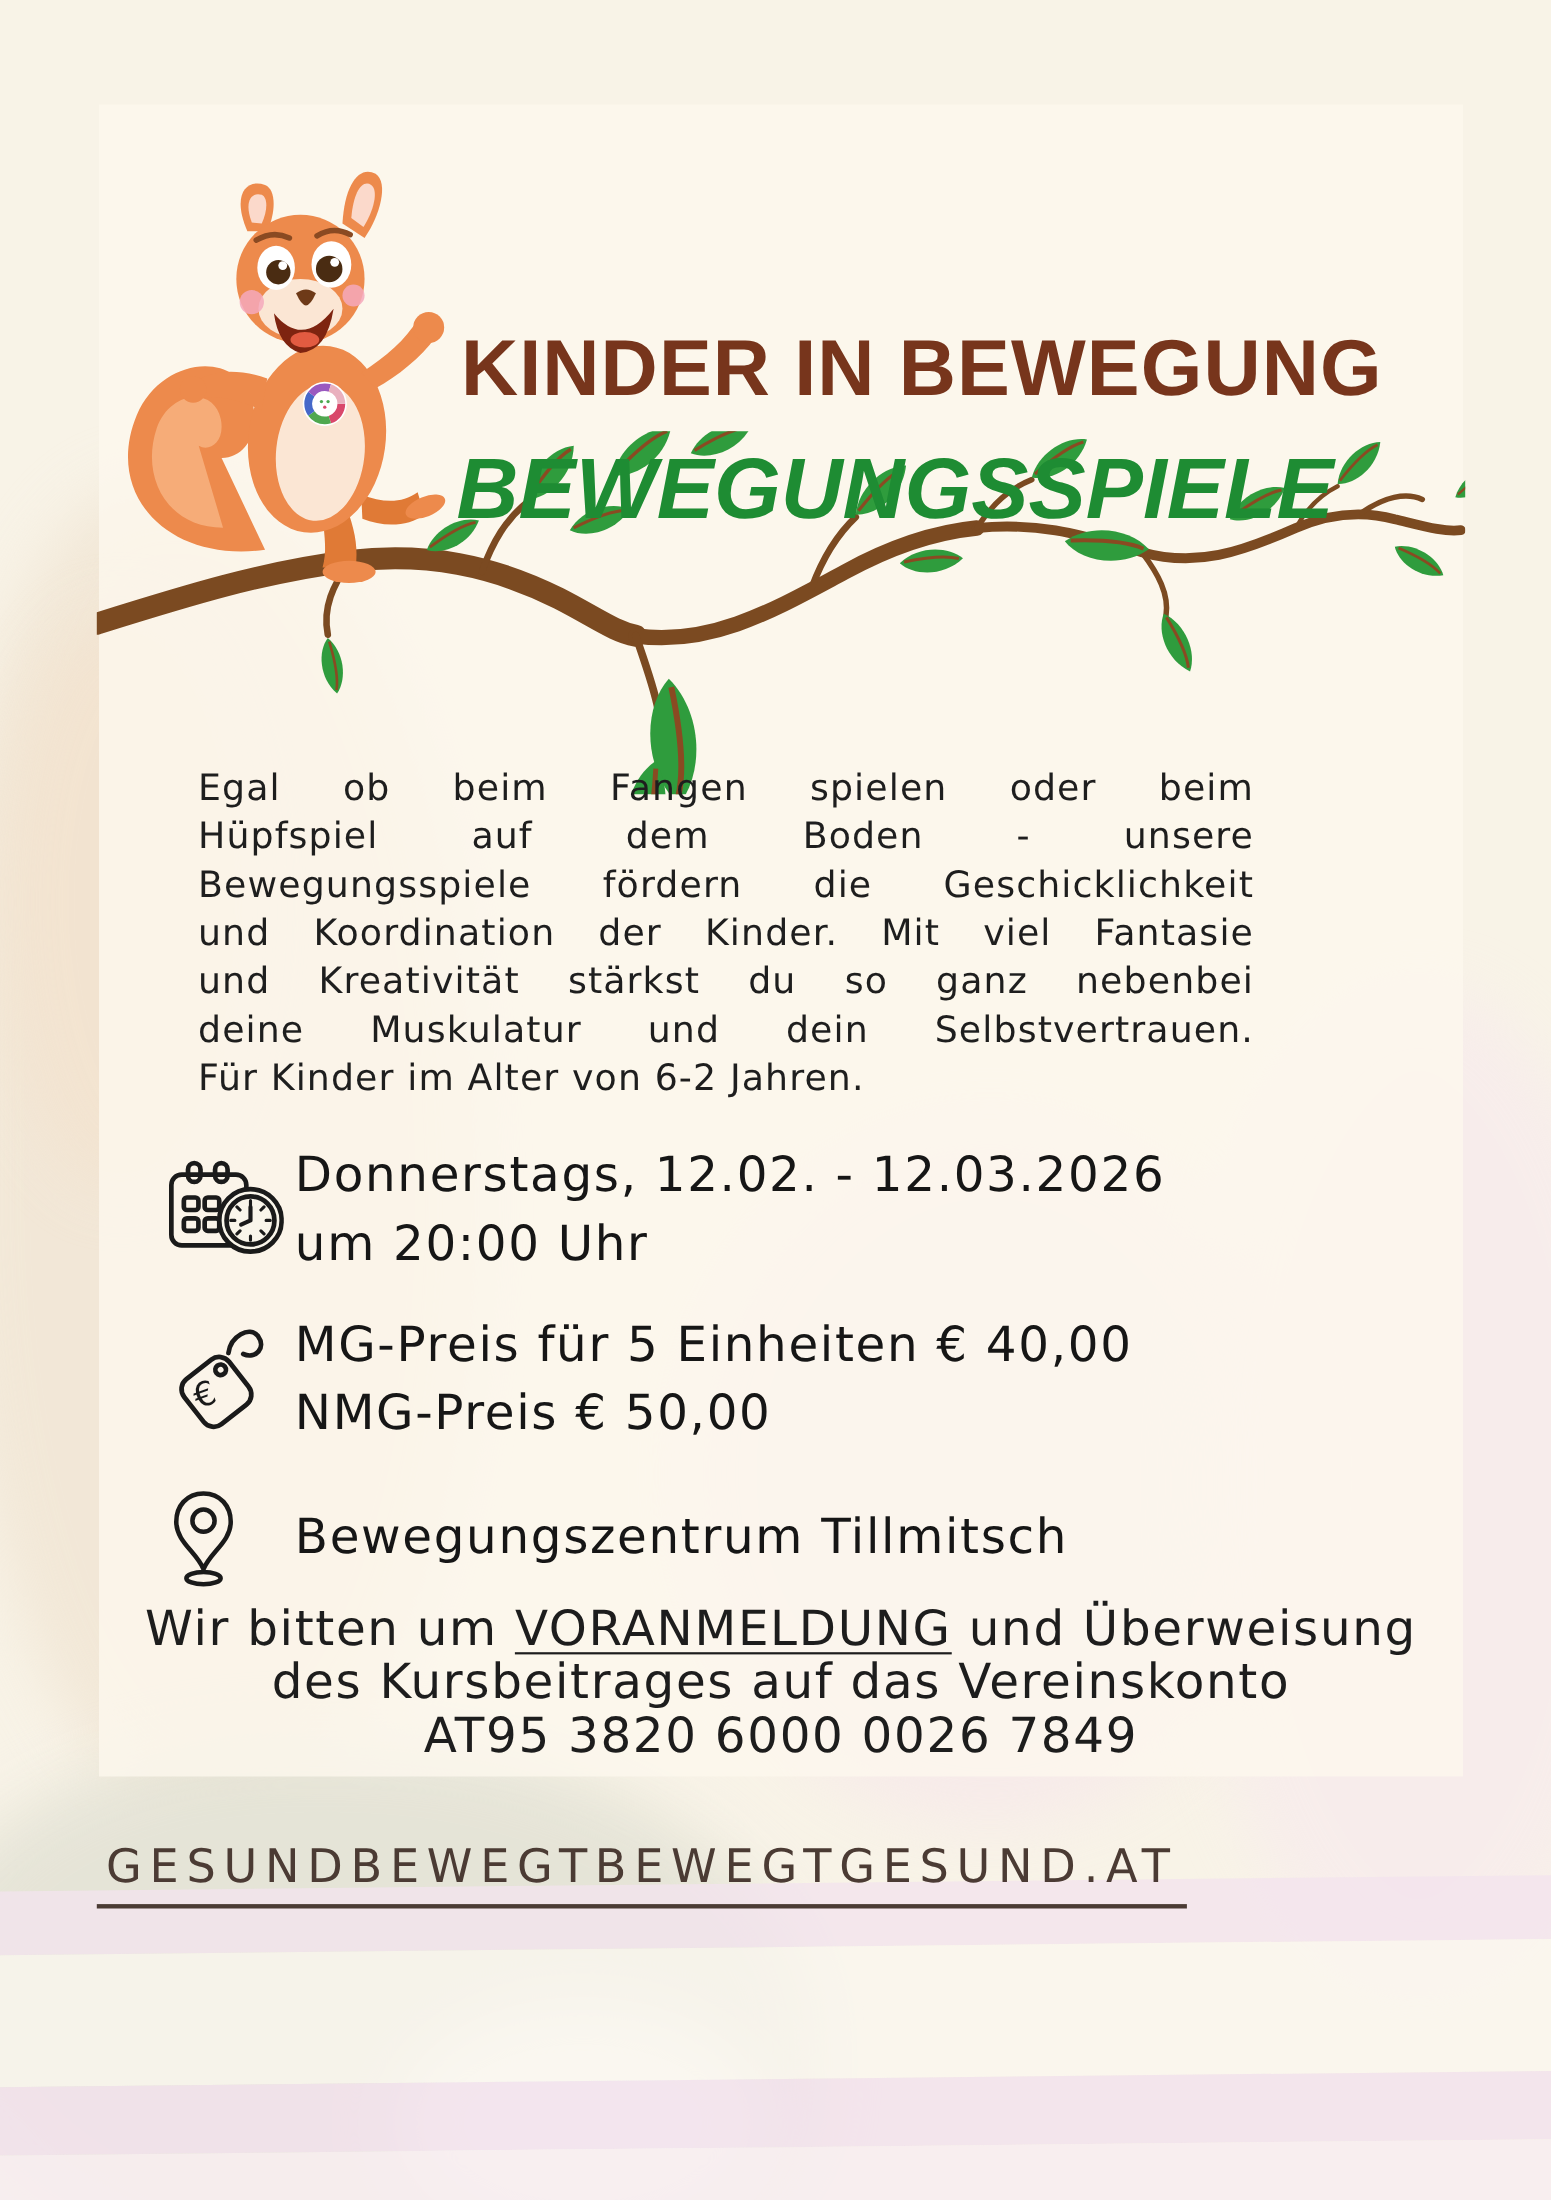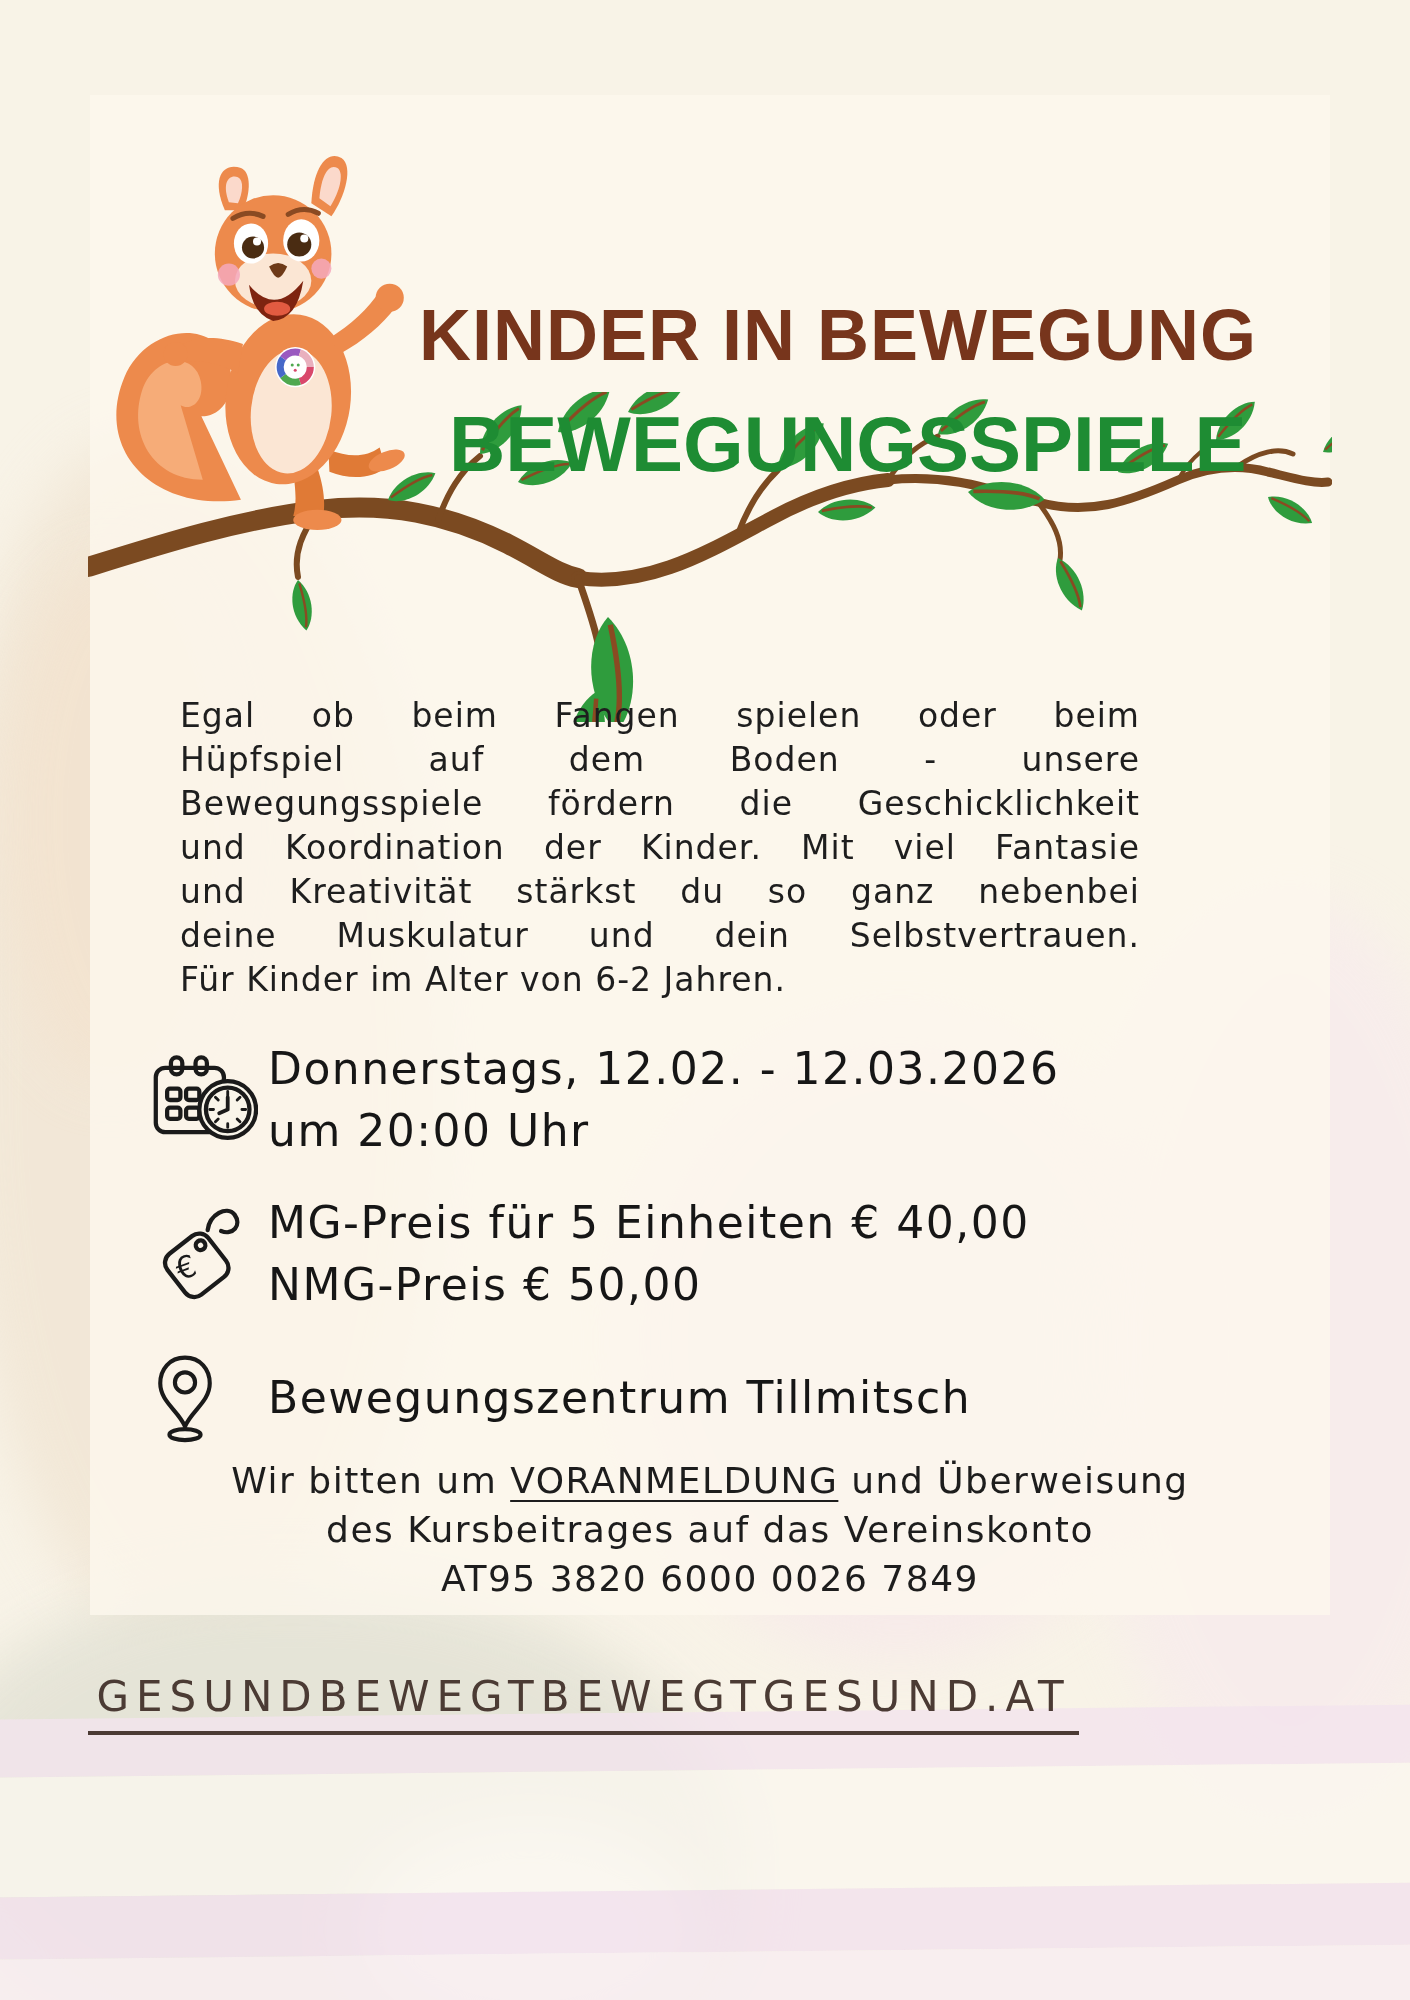--- a/index.html
+++ b/index.html
@@ -25,36 +25,36 @@
   .stripe.s4{top:1952px;height:60px;background:#F7EDF0;opacity:.9;}
   
   .card{position:absolute;left:90px;top:95px;width:1240px;height:1520px;
     background:rgba(252,248,238,0.80);z-index:1;}
   
   .content{position:absolute;inset:0;z-index:2;}
   .mascot{position:absolute;left:82px;top:148px;}
   .page-title{position:absolute;left:405px;top:298px;
     font-family:"Liberation Sans",sans-serif;font-weight:bold;
     font-size:72px;line-height:1.05;letter-spacing:1px;color:#77351C;white-space:nowrap;margin-left:14px;}
-  .page-subtitle{position:absolute;left:449px;top:404px;
-    font-family:"Liberation Sans",sans-serif;font-weight:bold;
+  .page-subtitle{position:absolute;left:415px;top:404px;
+    font-family:"Liberation Sans",sans-serif;font-weight:bold;font-style:italic;
     font-size:78px;line-height:1.05;letter-spacing:0px;color:#1E8C33;white-space:nowrap;}
   .branch{position:absolute;left:88px;top:392px;}
   .body-text{position:absolute;left:180px;top:694px;width:960px;
     font-size:33px;line-height:44px;letter-spacing:1px;color:#1e1e1e;}
   .body-line{text-align:justify;text-align-last:justify;white-space:normal;}
   .body-line.last{text-align-last:left;}
   .info-row{position:absolute;left:152px;display:flex;align-items:center;}
   .info-icon{width:116px;flex:0 0 116px;display:flex;justify-content:flex-start;}
   .info-text{font-size:44px;line-height:62px;letter-spacing:1.5px;color:#161616;white-space:nowrap;}
   .row-schedule{top:1038px;}
   .row-price{top:1192px;}
   .row-location{top:1348px;}
   .footer-note{position:absolute;left:90px;top:1456px;width:1240px;text-align:center;
-    font-size:36px;line-height:49px;letter-spacing:1.5px;color:#1d1d1d;}
+    font-size:44px;line-height:49px;letter-spacing:1.5px;color:#1d1d1d;}
   .footer-note .u{text-decoration:underline;text-underline-offset:7px;text-decoration-thickness:2px;}
   .website-wrap{position:absolute;left:0;top:1672px;width:1167px;text-align:center;}
   .website-link{display:inline-block;font-size:42px;letter-spacing:7px;color:#4B3B34;
     border-bottom:4px solid #4B3B34;padding:0 8px 10px 8px;white-space:nowrap;}
   .icon-stroke{stroke:#1a1a1a;fill:none;stroke-width:4.5;stroke-linecap:round;stroke-linejoin:round;}
 </style>
 </head>
 <body>
 
 <div class="photo-layer">

